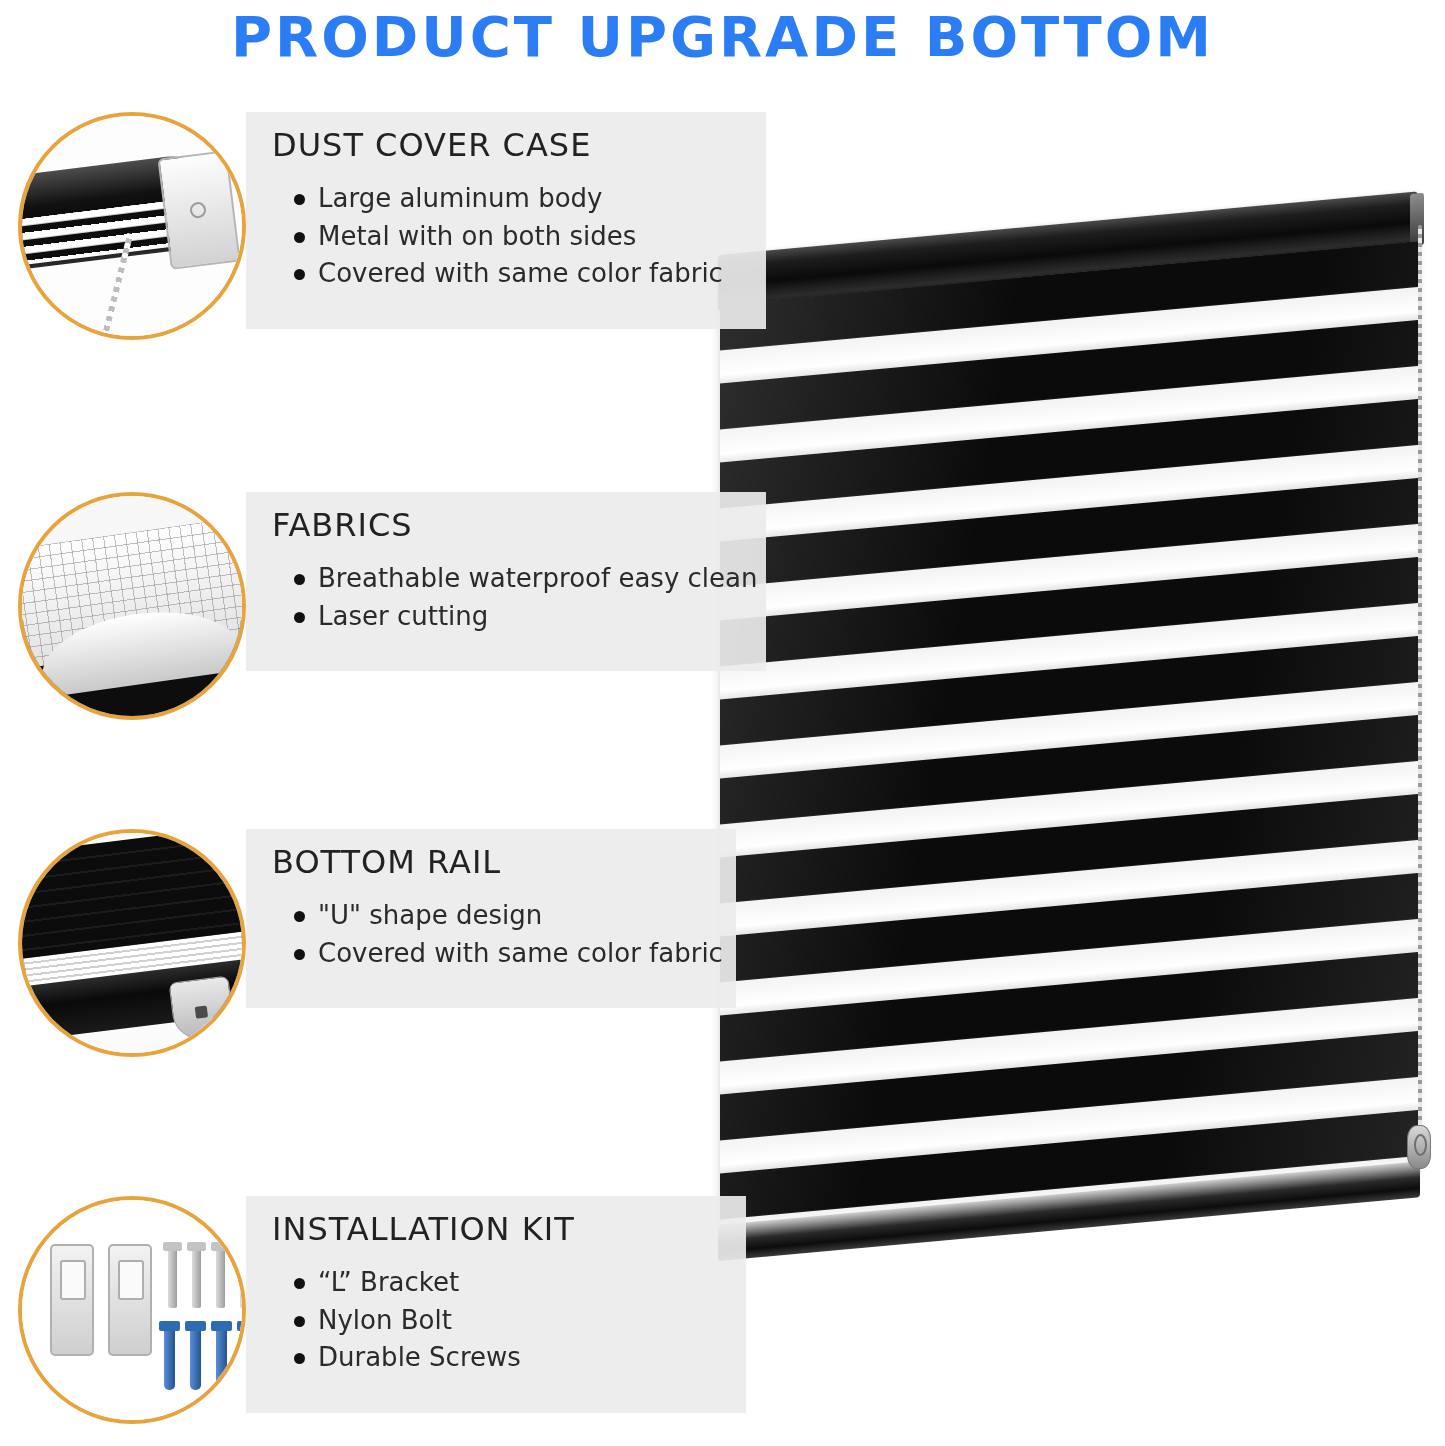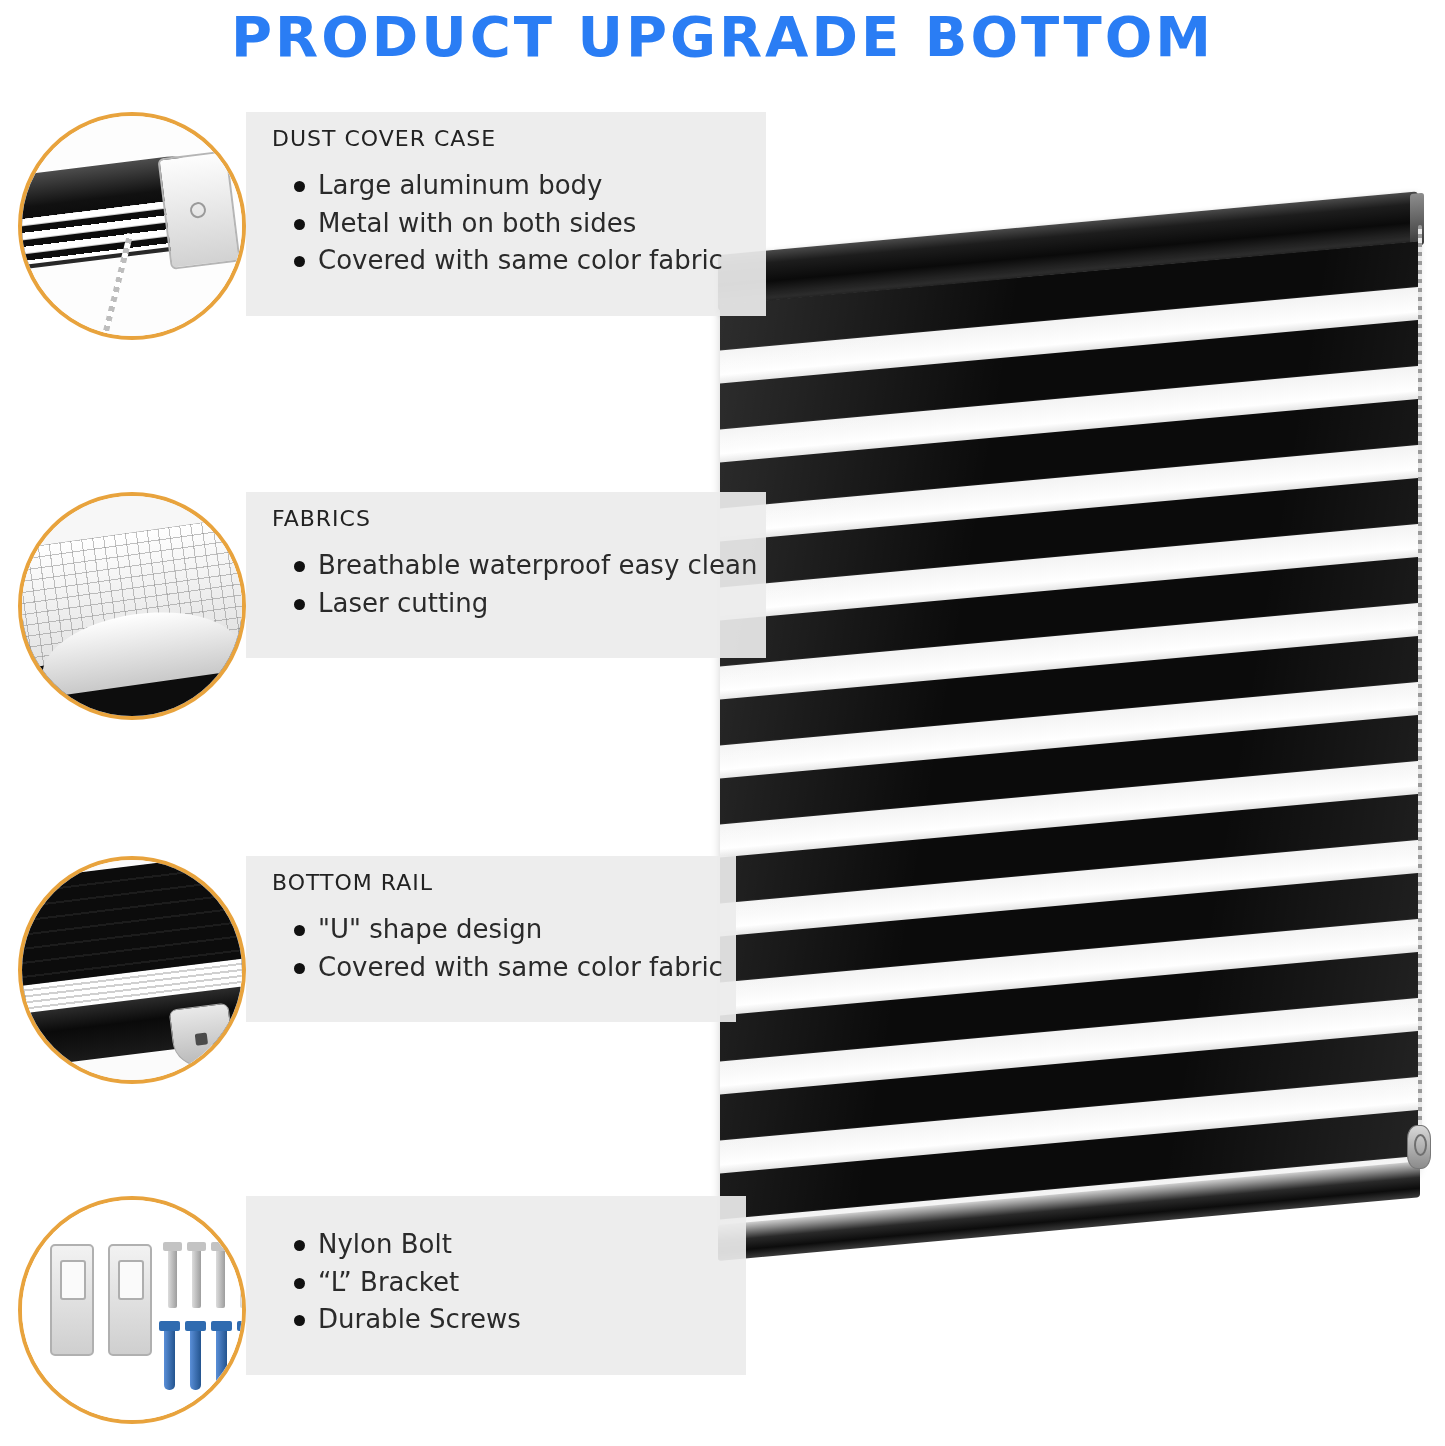--- a/index.html
+++ b/index.html
@@ -144,21 +144,21 @@
     display: flex;
     align-items: flex-start;
   }
   .feature-panel {
     background: rgba(236,236,236,.92);
     padding: 14px 26px 20px 26px;
     min-height: 150px;
     box-sizing: border-box;
   }
   .feature-title {
-    font-size: 22px;
+    font-size: 32px;
     letter-spacing: 1px;
     color: #222;
     margin: 0 0 10px 0;
     font-family: "DejaVu Sans", sans-serif;
   }
   .bullets {
     list-style: none;
     margin: 16px;
     padding: 0;
   }
@@ -308,21 +308,21 @@
     background:#2f6bb0;border-radius:2px;
   }
   .blue-screw.bs1{left:142px;top:128px;}
   .blue-screw.bs2{left:168px;top:128px;}
   .blue-screw.bs3{left:194px;top:128px;}
   .blue-screw.bs4{left:220px;top:128px;}
 
   
   #feat-1 { left: 18px; top: 112px; }
   #feat-2 { left: 18px; top: 492px; }
-  #feat-3 { left: 18px; top: 856px; }
+  #feat-3 { left: 18px; top: 829px; }
   #feat-4 { left: 18px; top: 1196px; }
 
   #feat-1 .feature-panel { width: 520px; }
   #feat-2 .feature-panel { width: 520px; }
   #feat-3 .feature-panel { width: 490px; }
   #feat-4 .feature-panel { width: 500px; }
 </style>
 </head>
 <body>
 
@@ -401,19 +401,20 @@
     <div class="screw s1"></div>
     <div class="screw s2"></div>
     <div class="screw s3"></div>
     <div class="screw s4"></div>
     <div class="blue-screw bs1"></div>
     <div class="blue-screw bs2"></div>
     <div class="blue-screw bs3"></div>
     <div class="blue-screw bs4"></div>
   </div>
   <div class="feature-panel">
+    <div class="feature-title">INSTALLATION KIT</div>
     <ul class="bullets">
+      <li>“L”  Bracket</li>
       <li>Nylon Bolt</li>
-      <li>“L”  Bracket</li>
       <li>Durable Screws</li>
     </ul>
   </div>
 </div>
 
 </body></html>

